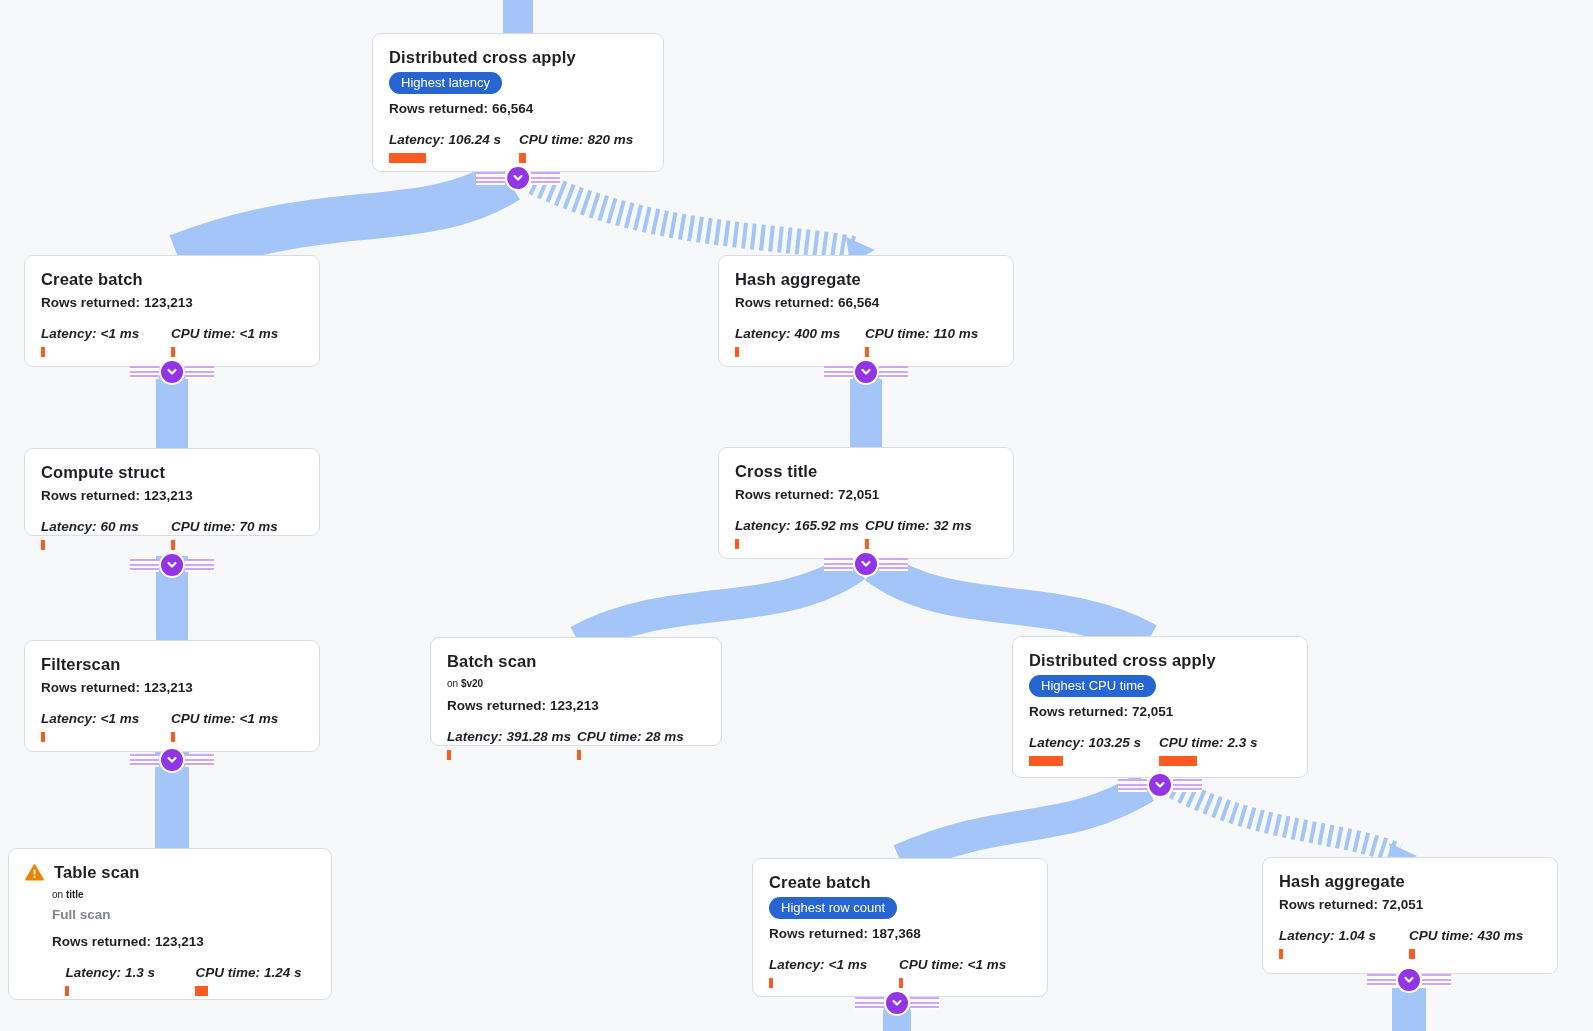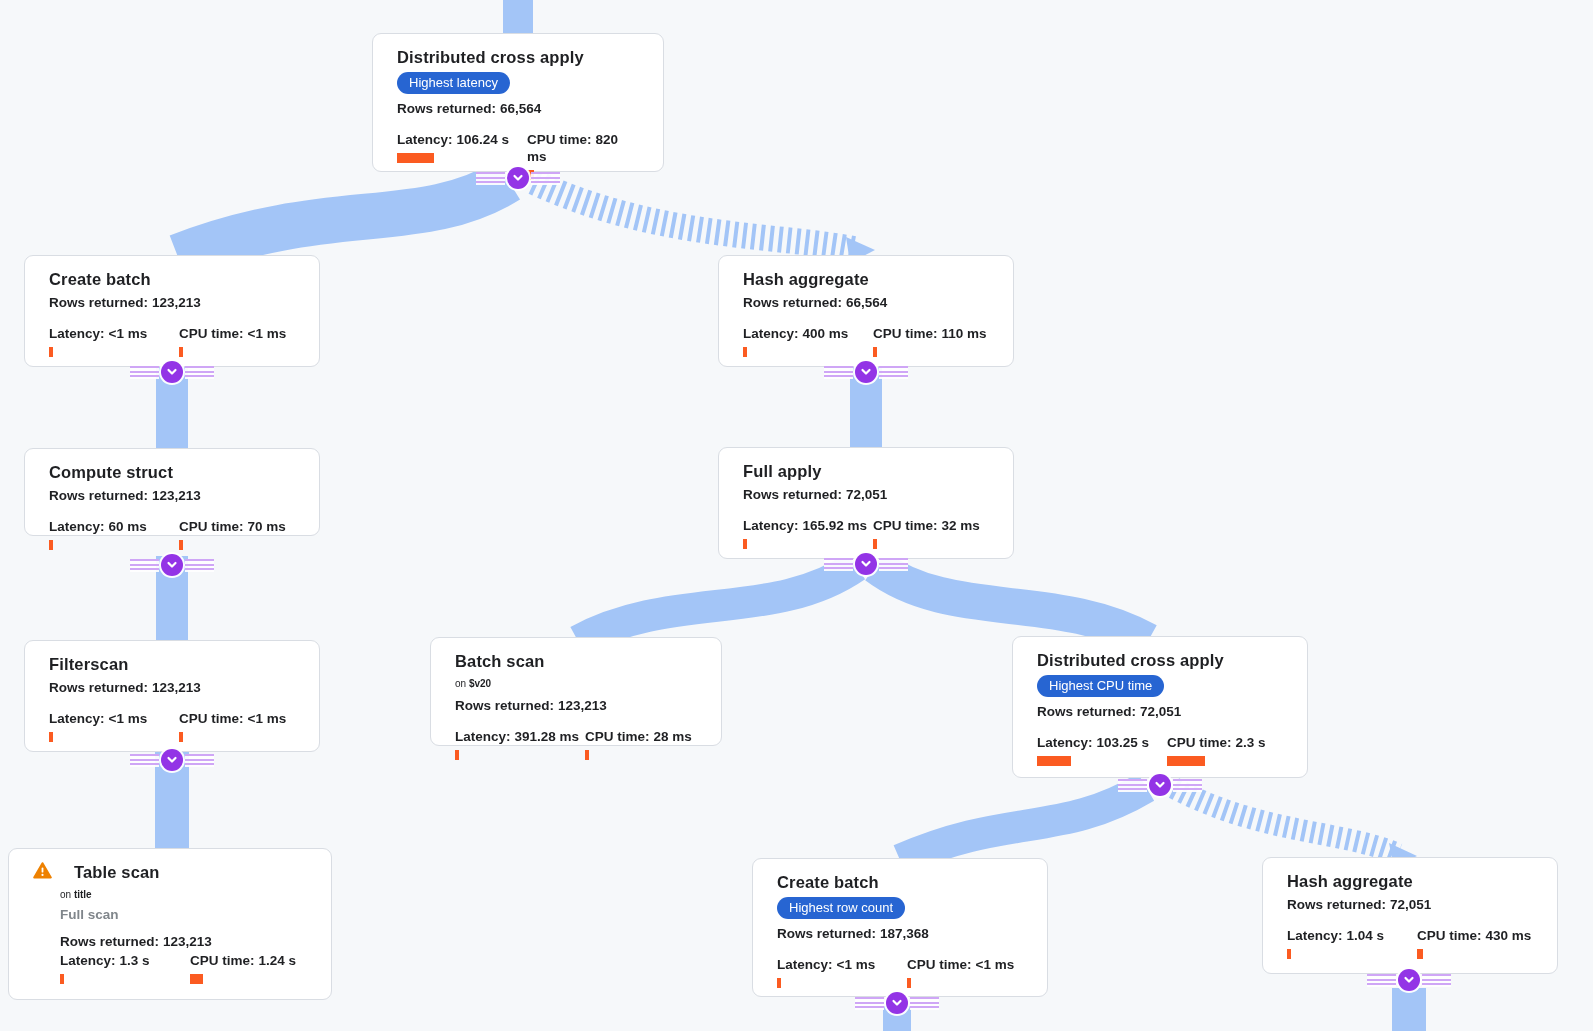--- a/index.html
+++ b/index.html
@@ -14,36 +14,36 @@
   }
   #edges { position:absolute; left:0; top:0; z-index:0; }
   .edge { stroke:#a3c5f7; fill:none; }
   .edge.striped { stroke-dasharray:4 5; stroke-linecap:butt; }
   .tip { fill:#a3c5f7; stroke:none; }
 
   
   .node {
     position:absolute; box-sizing:border-box; z-index:2;
     background:#ffffff; border:1px solid #d9dde3; border-radius:9px;
-    padding:13px 24px; cursor:pointer;
+    padding:13px 16px; cursor:pointer;
   }
   .node-title { font-size:16.5px; font-weight:700; letter-spacing:.15px; line-height:21px; }
-  .title-row { display:flex; gap:22px; }
+  .title-row { display:flex; align-items:center; gap:10px; }
   .badge {
     display:inline-block; background:#2765d2; color:#fff;
     font-size:13px; line-height:15px; padding:3px 12px 4px;
     border-radius:12px; margin:4px 0 2px;
   }
   .online { font-size:10px; line-height:19px; margin-top:2px; }
   .online .tgt { font-weight:700; }
   .subtitle { font-size:13.5px; line-height:19px; color:#80868b; margin-top:1px;font-weight:bold; }
   .rows { font-size:13.5px; font-weight:700; line-height:19px; margin-top:3px; }
   .rows span, .stat .lbl { margin-right:4px; }
   .stats { display:flex; margin-top:13px; }
-  .stat { font-size:13.5px; font-weight:700; line-height:17px; }
+  .stat { font-size:13.5px; font-weight:700; line-height:17px;font-style:italic; }
   .stat.first { width:130px; flex:none; }
   .bar { height:10px; background:#fb5b21; margin-top:5px; }
   .indent { margin-left:27px; }
 
   
   .junction {
     position:absolute; z-index:3; display:flex; align-items:center;
     transform:translate(-50%,-50%); cursor:pointer;
   }
   .jstripes {
@@ -135,21 +135,21 @@
         <div class="bar" style="width: 4px;"></div>
       </div>
       <div class="stat">
         <span class="lbl">CPU time:</span><span>70 ms</span>
         <div class="bar" style="width: 4px;"></div>
       </div>
     </div>
   </div>
 
   <div class="node" style="left:718px; top:447px; width:296px; height:112px;">
-    <div class="node-title">Full apply</div>
+    <div class="node-title">Cross title</div>
     <div class="rows"><span>Rows returned:</span><span>72,051</span></div>
     <div class="stats">
       <div class="stat first">
         <span class="lbl">Latency:</span><span>165.92 ms</span>
         <div class="bar" style="width: 4px;"></div>
       </div>
       <div class="stat">
         <span class="lbl">CPU time:</span><span>32 ms</span>
         <div class="bar" style="width: 4px;"></div>
       </div>
@@ -209,21 +209,21 @@
         <path d="M9.5 1.2 L17.8 15.4 H1.2 Z" fill="#ee8100" stroke="#ee8100" stroke-width="2" stroke-linejoin="round"></path>
         <rect x="8.6" y="5.6" width="1.8" height="5" rx="0.9" fill="#ffffff"></rect>
         <circle cx="9.5" cy="12.9" r="1.1" fill="#ffffff"></circle>
       </svg>
       <div class="node-title">Table scan</div>
     </div>
     <div class="indent">
       <div class="online"><span>on</span> <span class="tgt">title</span></div>
       <div class="subtitle">Full scan</div>
       <div class="rows" style="margin-top:8px;"><span>Rows returned:</span><span>123,213</span></div>
-      <div class="stats" style="margin-top:1px;">
+      <div class="stats" style="margin-top:13px;justify-content:center;">
         <div class="stat first">
           <span class="lbl">Latency:</span><span>1.3 s</span>
           <div class="bar" style="width: 4px;"></div>
         </div>
         <div class="stat">
           <span class="lbl">CPU time:</span><span>1.24 s</span>
           <div class="bar" style="width: 13px;"></div>
         </div>
       </div>
     </div>

